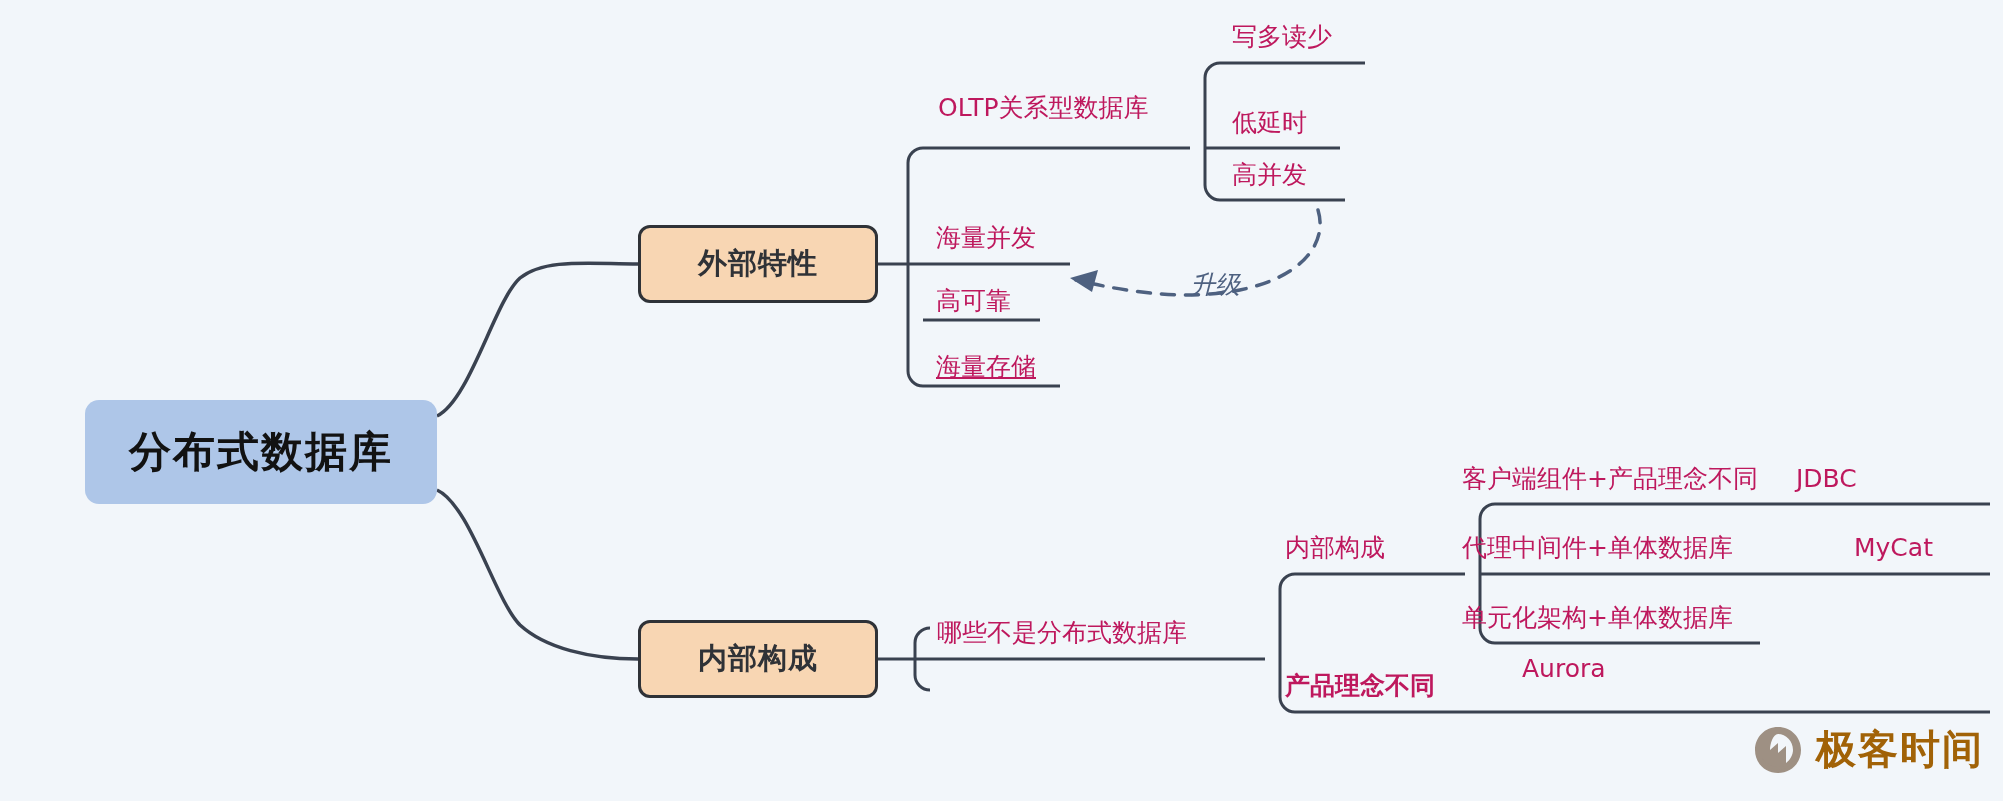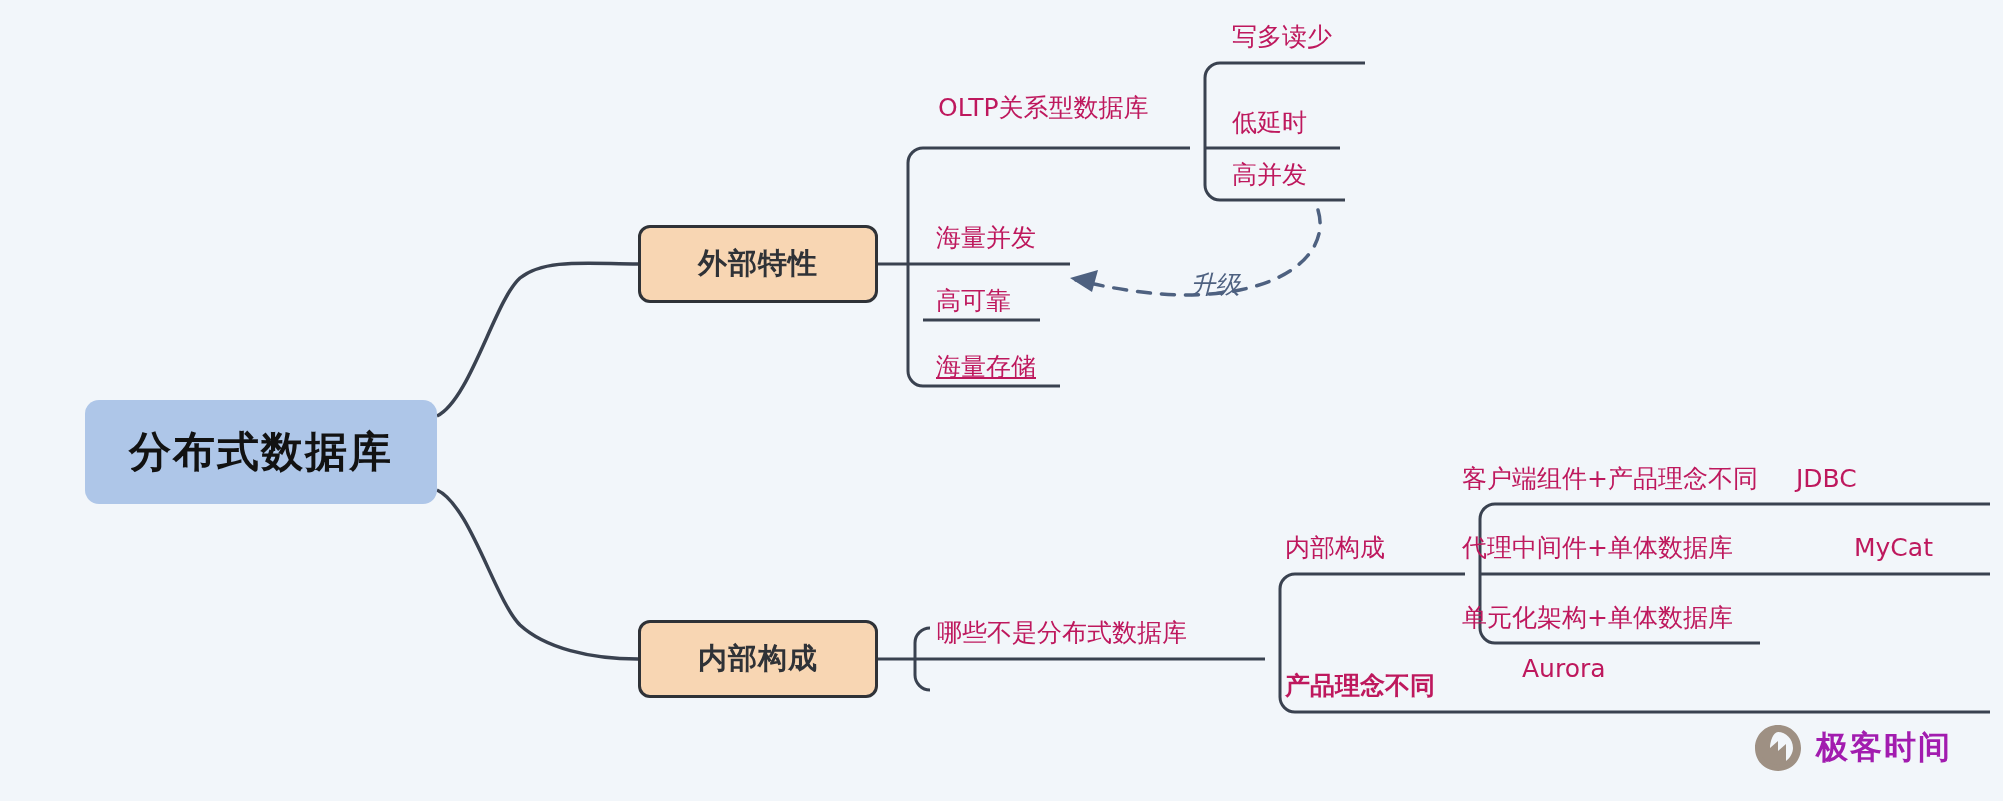--- a/index.html
+++ b/index.html
@@ -84,23 +84,23 @@
   }
   .brand {
     position: absolute;
     left: 1752px;
     top: 722px;
     display: flex;
     align-items: center;
     gap: 12px;
   }
   .brand-text {
-    font-size: 32px;
+    font-size: 40px;
     font-weight: bold;
-    color: #a21caf;
+    color: #a16207;
     letter-spacing: 2px;
     font-family: "DejaVu Sans", "Liberation Sans", sans-serif;
   }
 </style>
 </head>
 <body>
 
 <div id="mindmap-root">
 
   <svg class="canvas" viewBox="0 0 2003 801">

